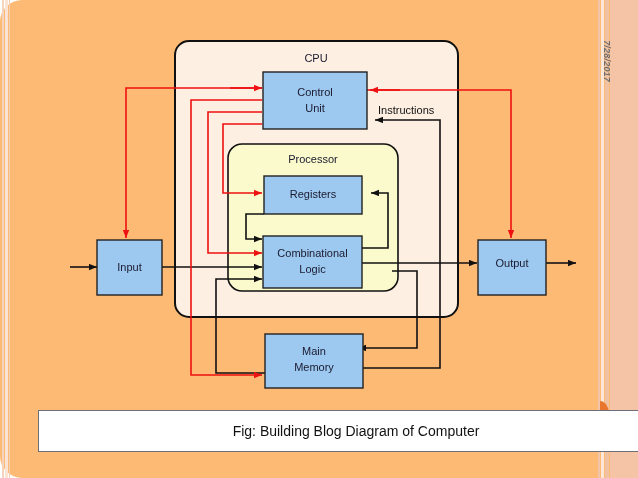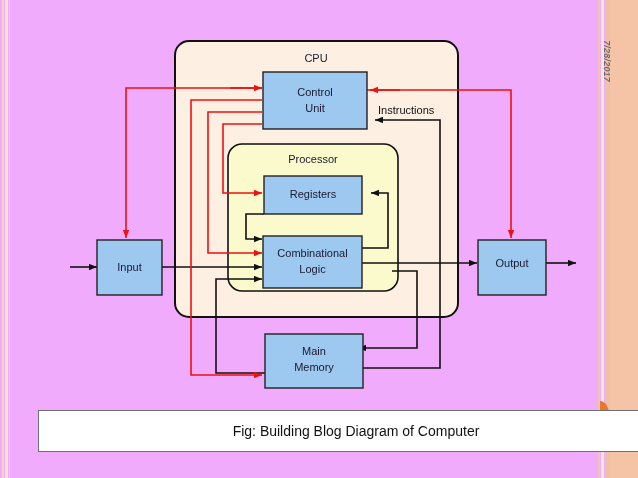--- a/index.html
+++ b/index.html
@@ -10,21 +10,22 @@
   body {
     width: 638px;
     height: 478px;
     position: relative;
     overflow: hidden;
     font-family: "Liberation Sans", sans-serif;
   }
   #slide {
     position: absolute;
     inset: 0;
-    background: #f0abfc;
+    background: #fdba74;
+    border-radius: 22px;
   }
   
   .edge-band {
     position: absolute;
     top: 0;
     bottom: 0;
   }
   #left-band { left: 0; width: 12px; }
   #left-band .s1 { position:absolute; top:0; bottom:0; left:2px;  width:2px; background:#f6d3bd; }
   #left-band .s2 { position:absolute; top:0; bottom:0; left:5px;  width:3px; background:#fae3d3; }

